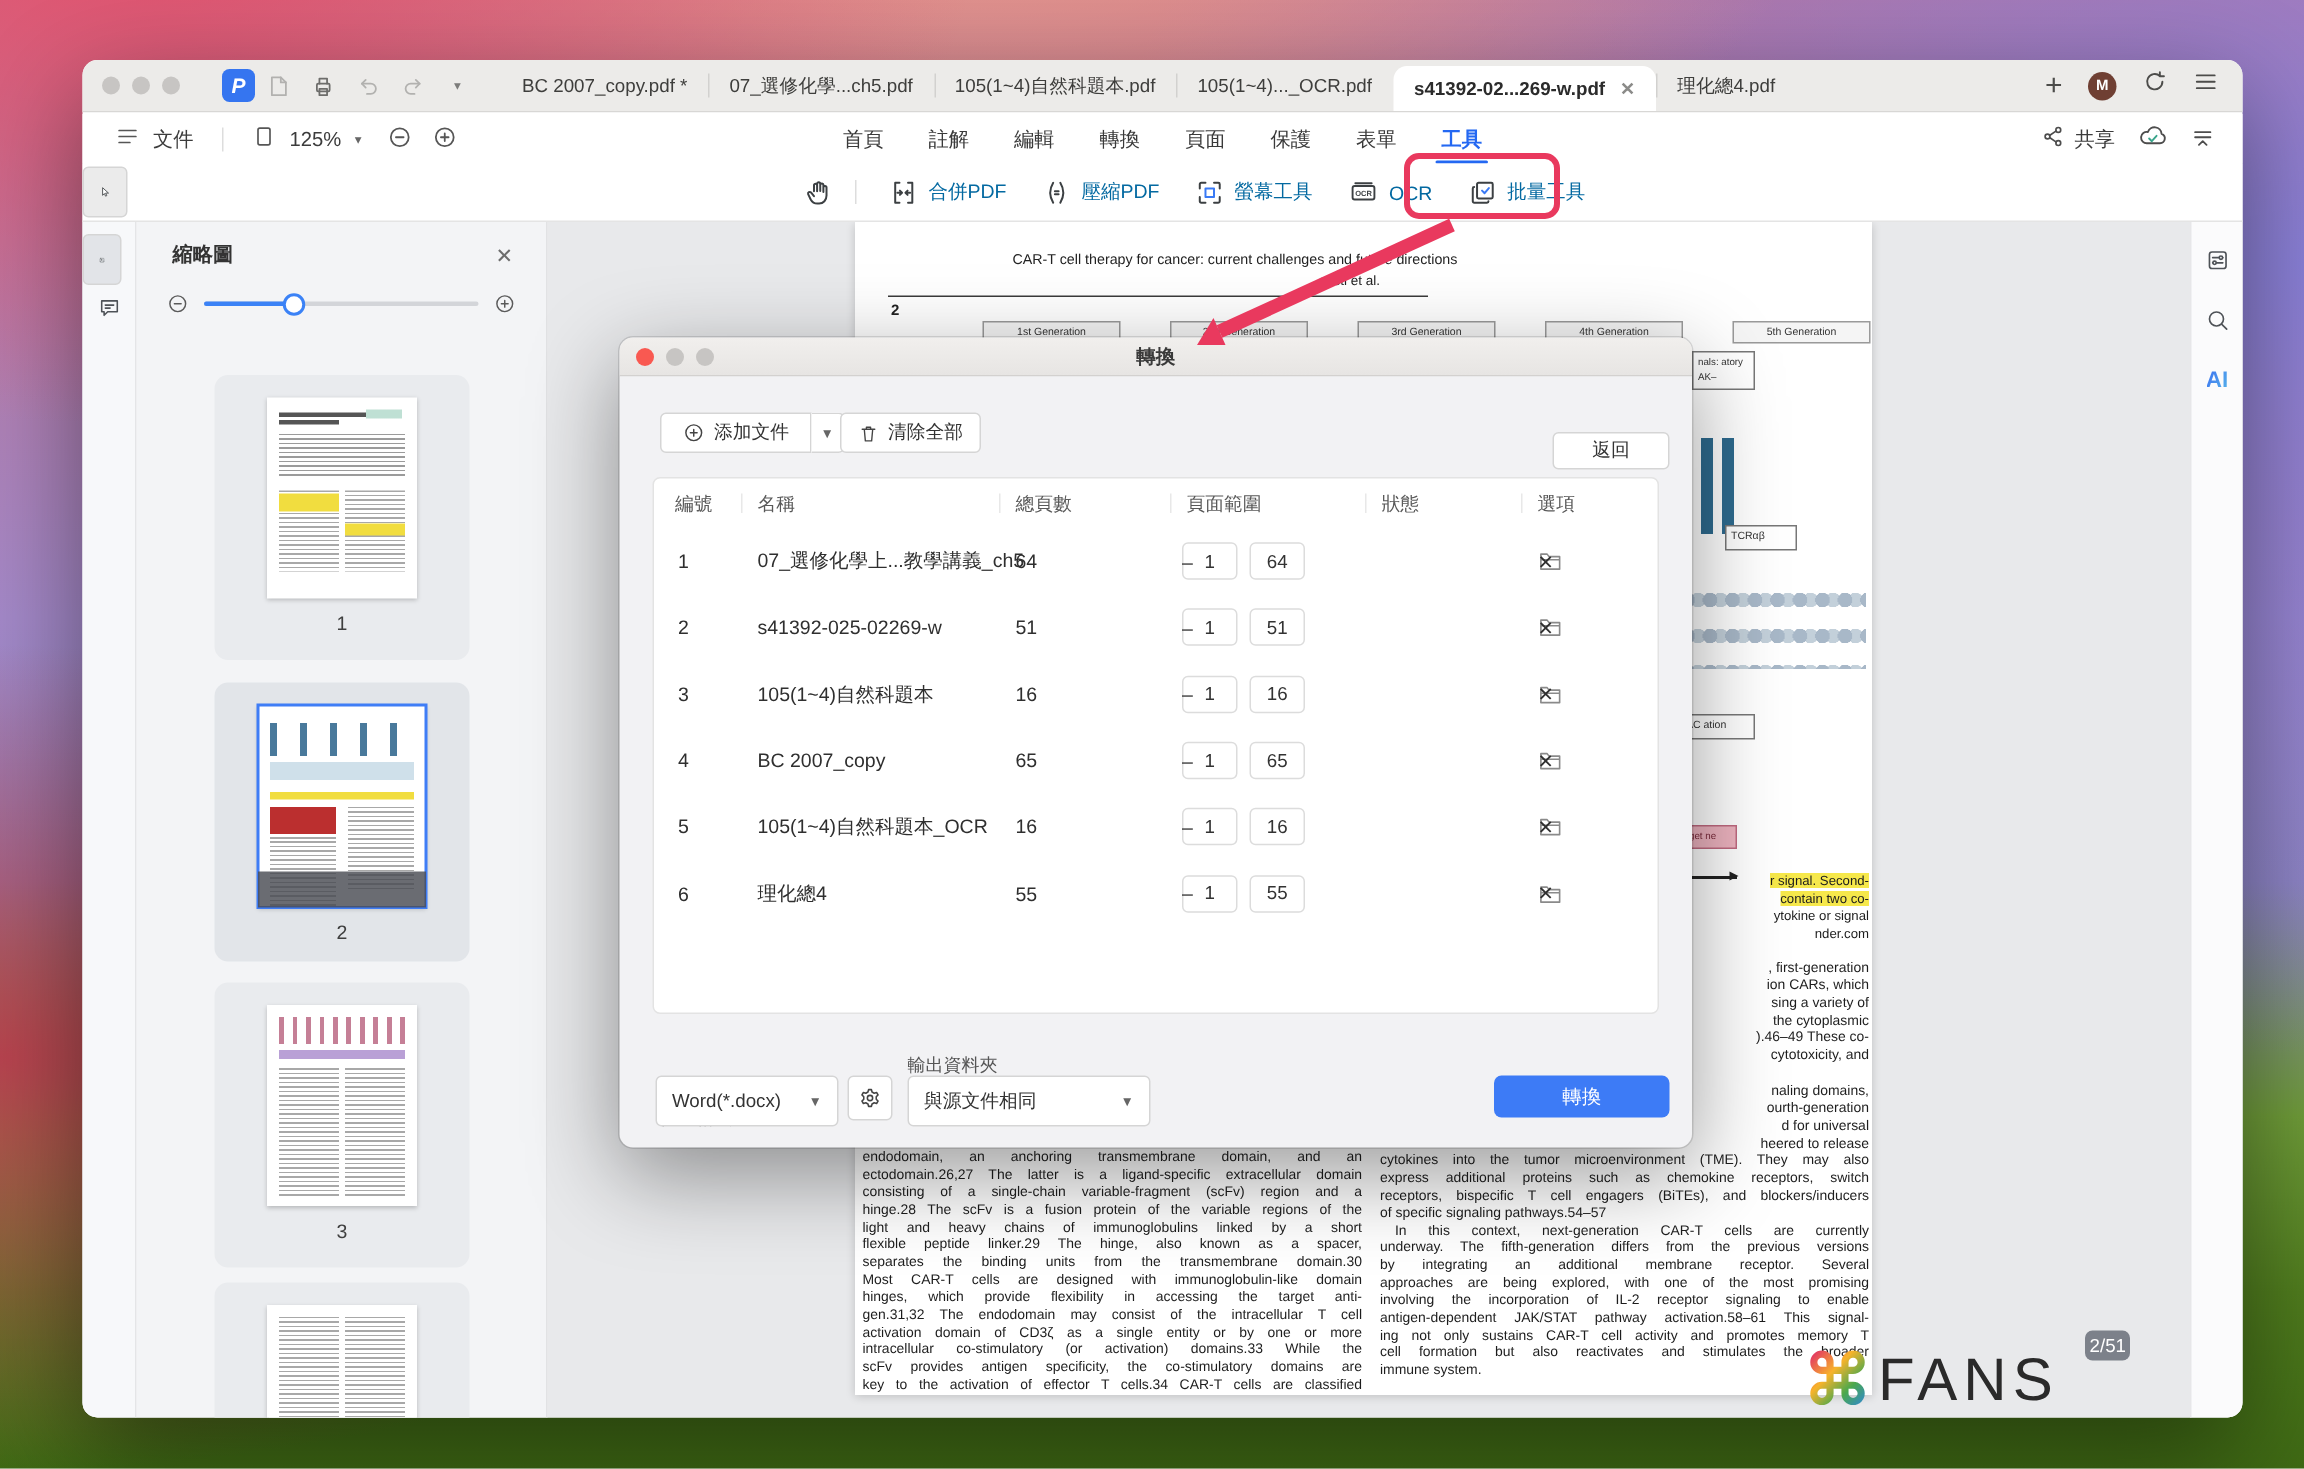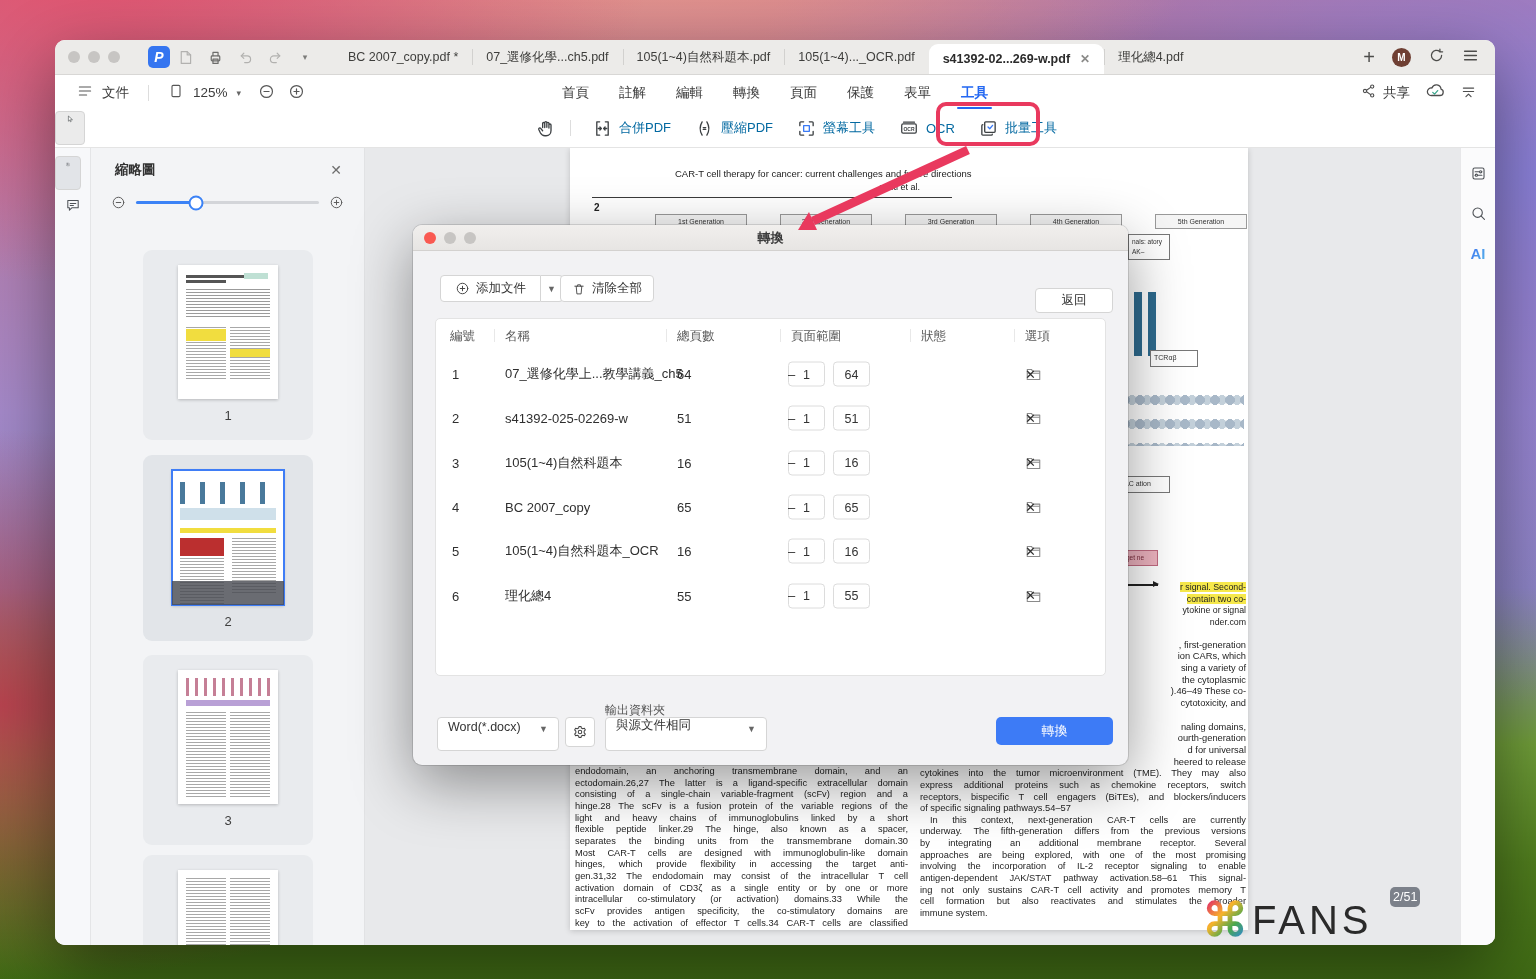--- a/index.html
+++ b/index.html
@@ -174,21 +174,21 @@
   .c-no{left:16px;} .c-name{left:69px;white-space:nowrap;} .c-pages{left:241px;}
   .c-range{left:352px;display:flex;align-items:center;gap:8px;}
   .c-range input{width:37px;height:25px;border:1px solid #dcdcdc;border-radius:4px;text-align:center;
     font-size:12.5px;color:#333;background:#fff;font-family:inherit;}
   .dash{color:#c0c0c0;font-size:11px;}
   .c-opts{left:589px;display:flex;align-items:center;gap:11px;}
   .c-opts svg{stroke:#8a8a8a;fill:none;stroke-width:1.3;stroke-linejoin:round;}
   .xdel{color:#8a8a8a;font-size:13px;}
   .dlg-label{position:absolute;font-size:12px;color:#555;}
   .sel{position:absolute;height:30px;background:#fff;border:1px solid #d5d5d5;border-radius:4px;display:flex;
-    align-items:flex-end;font-size:12.5px;color:#333;padding:16px 10px;justify-content:space-between;}
+    align-items:center;font-size:12.5px;color:#333;padding:16px 10px;justify-content:space-between;}
   .sel .caret{color:#666;font-size:9px;margin-left:8px;}
   .gearbtn{position:absolute;left:152px;top:492px;width:30px;height:30px;}
   .convertbtn{position:absolute;left:583px;top:492px;width:117px;height:28px;background:#3d7bf6;border-radius:5px;
     color:#fff;font-size:13px;display:flex;align-items:center;justify-content:center;}
 
   
   .redbox{position:absolute;left:936px;top:102px;width:104px;height:44px;border:4px solid #e9395e;border-radius:10px;z-index:40;pointer-events:none;}
   .arrowsvg{position:absolute;inset:0;z-index:41;pointer-events:none;}
   .watermark{position:absolute;left:1202px;top:897px;display:flex;align-items:center;z-index:50;}
   .wm-cmd{font-size:46px;line-height:1;background:linear-gradient(135deg,#e4405f 15%,#f7b32b 40%,#4aa84d 65%,#2e86de 90%);

